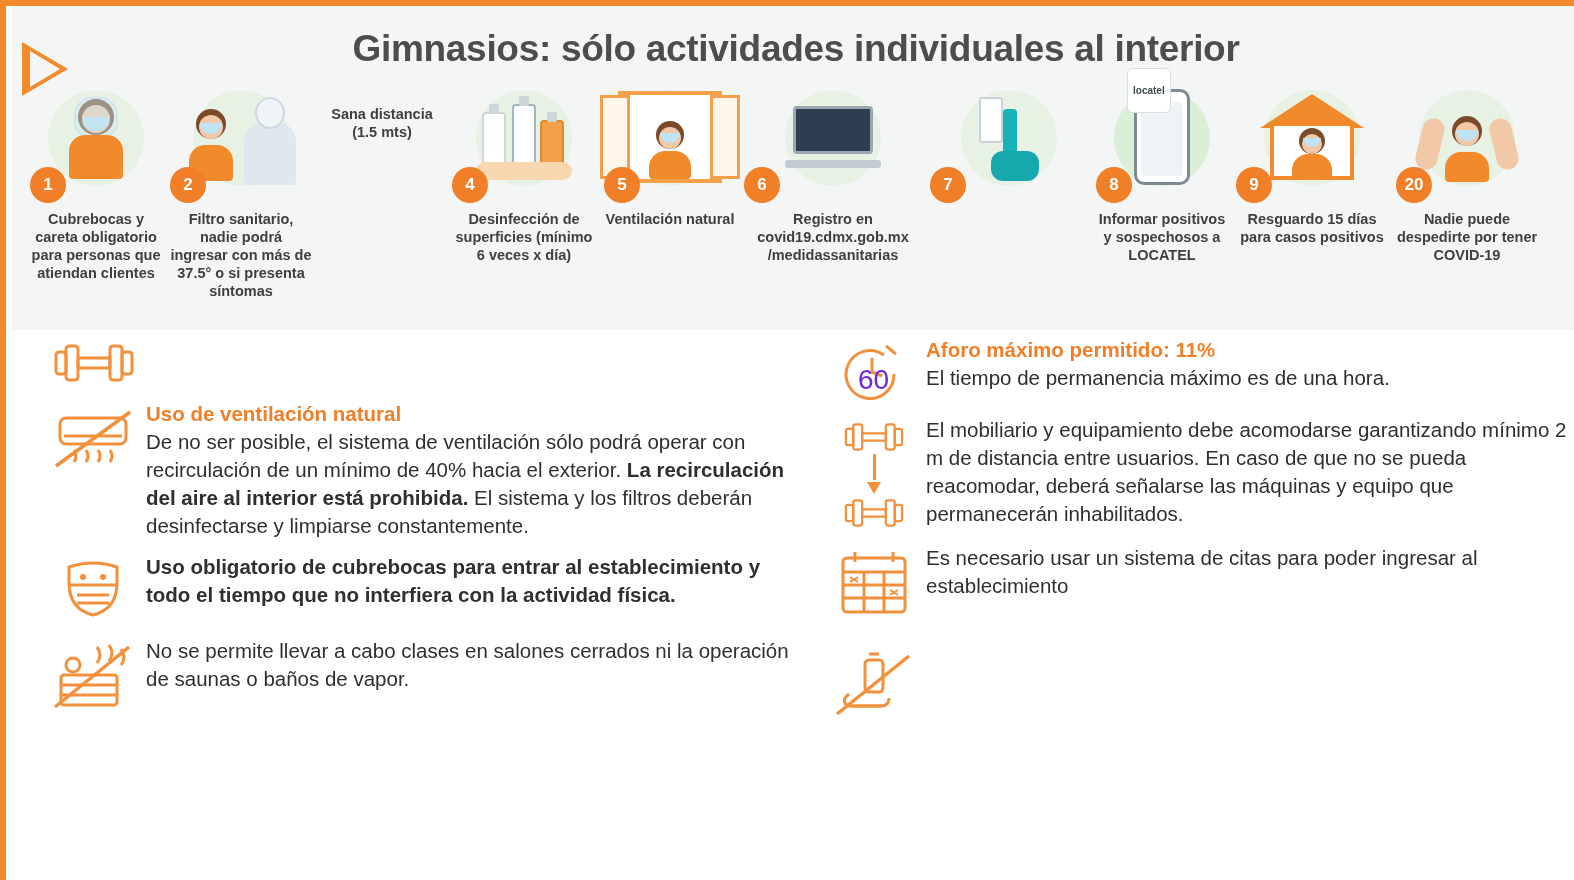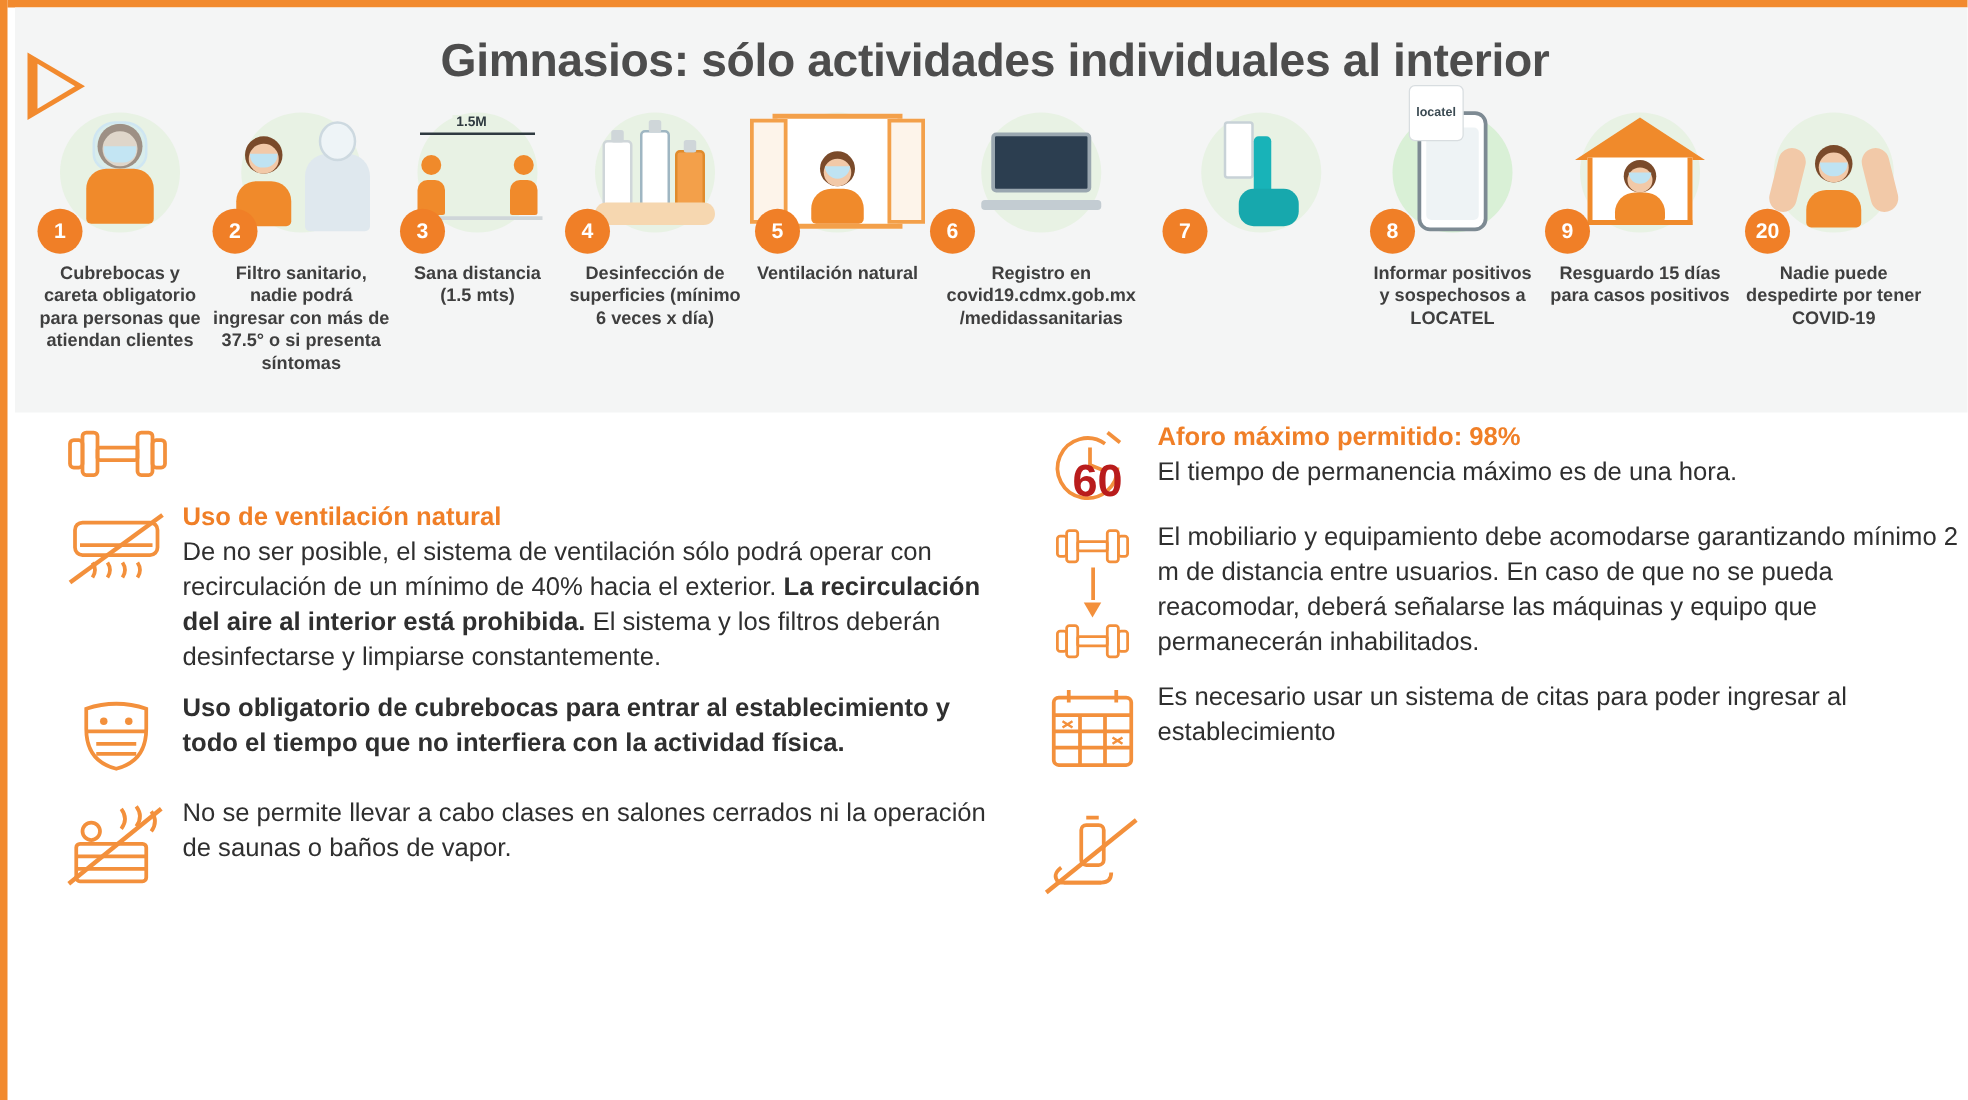--- a/index.html
+++ b/index.html
@@ -441,37 +441,20 @@
               <div class="ppe"></div>
               <div class="ppe-head"></div>
             </div>
           </div>
           <div class="badge">2</div>
         </div>
         <div class="step-caption">Filtro sanitario, nadie podrá ingresar con más de 37.5° o si presenta síntomas</div>
       </div>
 
       <div class="step" style="width:132px">
-        <div class="step-art">
-          <div class="blob"></div>
-          <div class="fig distance-arrow">
-            <div class="dist-line"></div>
-            <div class="dist-label">1.5M</div>
-            <div class="mini-person" style="left:10px">
-                <div class="mh"></div>
-                <div class="mb"></div>
-              </div>
-            <div class="mini-person" style="right:10px">
-                <div class="mh"></div>
-                <div class="mb"></div>
-              </div>
-            <div class="floor-line"></div>
-          </div>
-          <div class="badge">3</div>
-        </div>
         <div class="step-caption">Sana distancia (1.5 mts)</div>
       </div>
 
       <div class="step" style="width:152px">
         <div class="step-art">
           <div class="blob"></div>
           <div class="fig bottles">
             <div class="bottle b1"></div>
             <div class="bottle b2"></div>
             <div class="bottle b3"></div>
@@ -642,25 +625,25 @@
 
       <div class="row">
         <div class="row-icon">
           <div class="ico" style="position:relative;width:84px;height:62px">
             <svg width="84" height="62" viewBox="0 0 84 62" fill="none" stroke="#f3903c" stroke-width="3">
               <path d="M62 34 a24 24 0 1 1 -10 -19"></path>
               <line x1="40" y1="18" x2="40" y2="32"></line>
               <line x1="40" y1="32" x2="50" y2="36"></line>
               <line x1="54" y1="6" x2="64" y2="14"></line>
             </svg>
-            <div style="position:absolute;left:26px;top:24px;font-size:36px;font-weight:bold;color:#b91c1c;font-family:'Liberation Sans',sans-serif;">60</div>
+            <div style="position:absolute;left:26px;top:24px;font-size:28px;font-weight:normal;color:#6d28d9;font-family:'Liberation Sans',sans-serif;">60</div>
           </div>
         </div>
         <div class="row-text">
-          <p class="orange-head">Aforo máximo permitido: 98%</p>
+          <p class="orange-head">Aforo máximo permitido: 11%</p>
           <p>El tiempo de permanencia máximo es de una hora.</p>
         </div>
       </div>
 
       <div class="row">
         <div class="row-icon">
           <div class="dumbbell-stack">
             <svg width="76" height="34" viewBox="0 0 84 46" fill="none" stroke="#f3903c" stroke-width="3">
               <rect x="4" y="12" width="10" height="22" rx="3"></rect>
               <rect x="14" y="6" width="12" height="34" rx="3"></rect>

